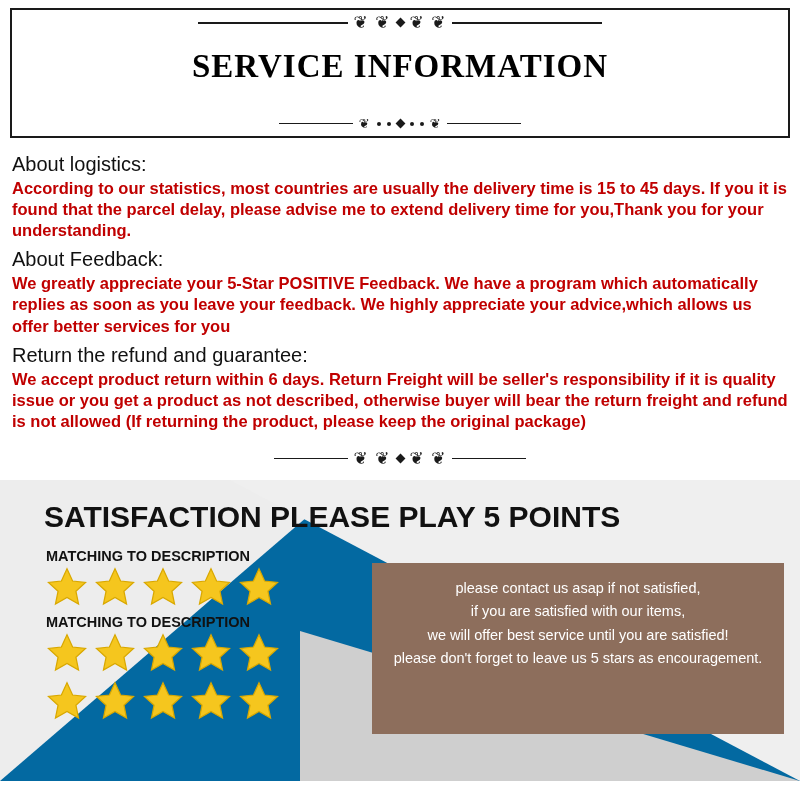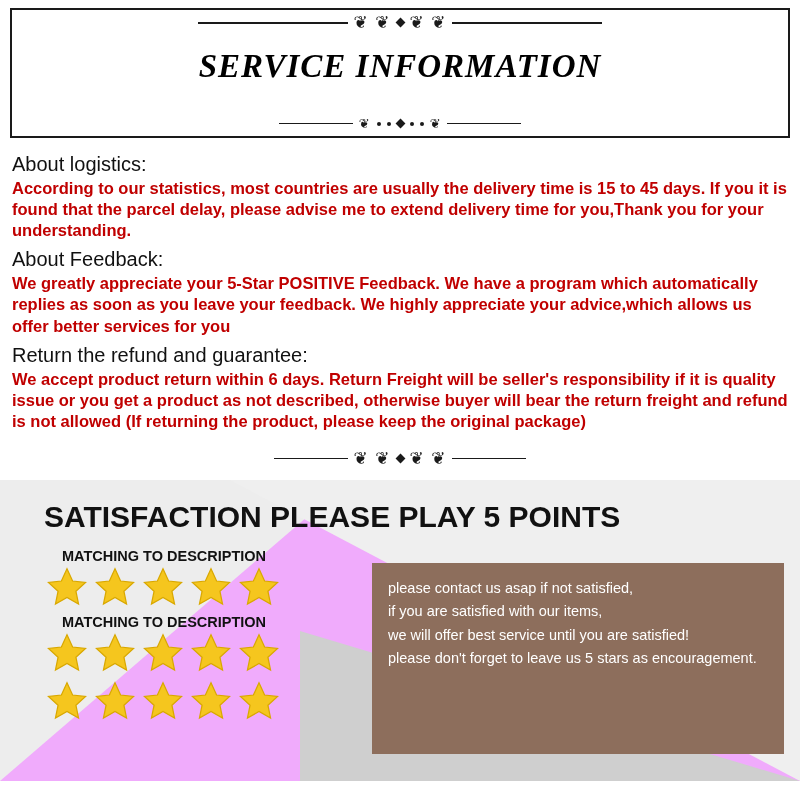--- a/index.html
+++ b/index.html
@@ -32,21 +32,20 @@
     position: absolute;
     left: 0;
     right: 0;
     top: 38px;
     text-align: center;
     font-family: "Liberation Serif", serif;
     font-weight: bold;
     font-size: 33px;
     letter-spacing: 1px;
     color: #000000;
-    font-style: italic;
   }
   .orn {
     position: absolute;
     left: 0;
     right: 0;
     text-align: center;
     color: #111111;
     line-height: 1;
     pointer-events: none;
   }
@@ -112,21 +111,21 @@
     margin-top: 16px;
     height: 26px;
     position: relative;
   }
 
   
   .sat-panel {
     position: relative;
     margin-top: 6px;
     height: 301px;
-    background: #f0abfc;
+    background: #0369a1;
     overflow: hidden;
   }
   .sat-panel .shape-a,
   .sat-panel .shape-b,
   .sat-panel .shape-c {
     position: absolute;
   }
   .shape-a {
     left: 0; top: 0;
     width: 0; height: 0;
@@ -158,45 +157,45 @@
   .rating-block {
     position: absolute;
     left: 46px;
   }
   .rating-label {
     font-family: "Liberation Sans", sans-serif;
     font-size: 14.5px;
     font-weight: bold;
     color: #111111;
     margin-bottom: 2px;
-    margin-left: 16px;
   }
   .stars {
     font-size: 0;
     line-height: 0;
     white-space: nowrap;
   }
   .star {
     display: inline-block;
     margin-right: 6px;
   }
   .rb1 { top: 68px; }
   .rb2 { top: 134px; }
   .rb3 { top: 200px; }
 
   .note-box {
     position: absolute;
     left: 372px;
     top: 83px;
     width: 412px;
-    height: 191px;
+    height: 171px;
     background: #8d6e5c;
     color: #ffffff;
     padding: 14px 16px 0 16px;
     box-sizing: border-box;
+    text-align: center;
   }
   .note-line {
     font-family: "Liberation Sans", sans-serif;
     font-size: 14.5px;
     line-height: 1.62;
     color: #ffffff;
     white-space: nowrap;
   }
 </style>
 </head>

